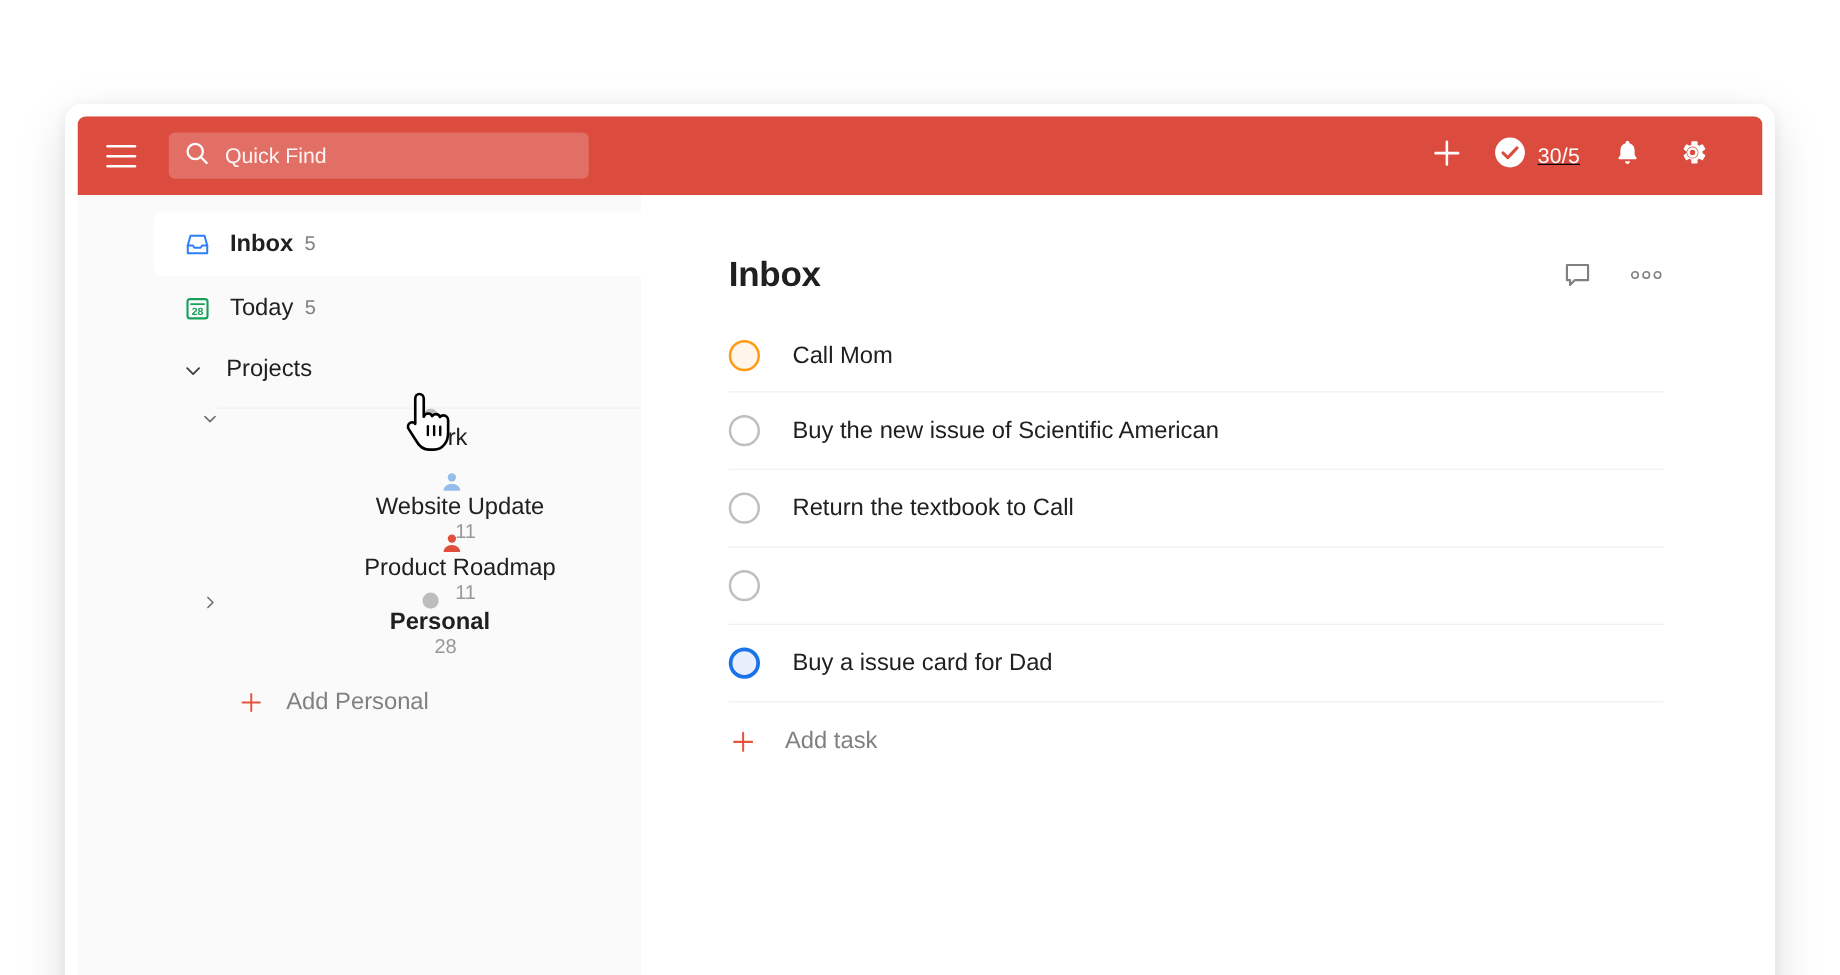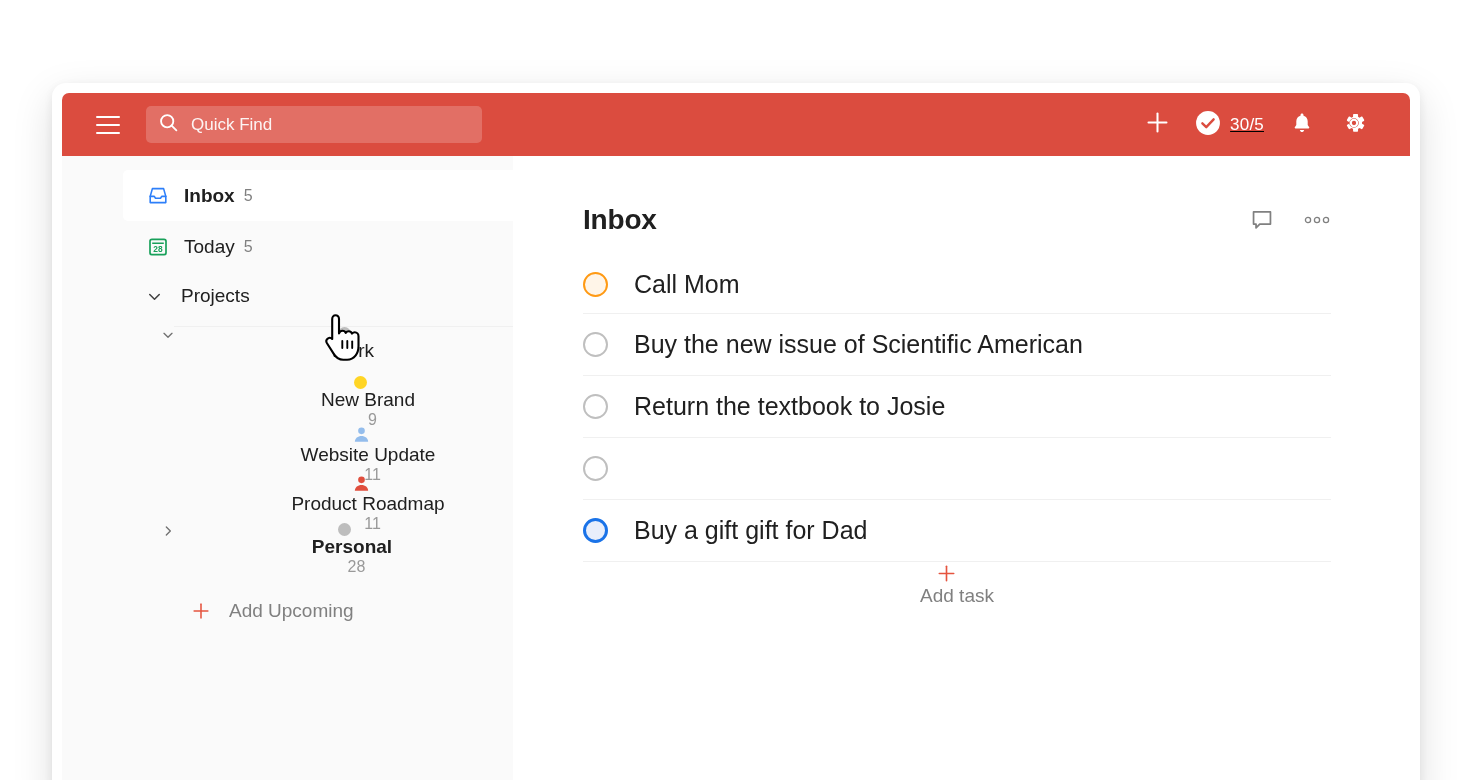--- a/index.html
+++ b/index.html
@@ -38,21 +38,21 @@
     background: #ffffff;
   }
 
   
   #topbar {
     position: relative;
     height: 63px;
     background: #db4c3f;
     display: flex;
     align-items: center;
-    padding: 0 18px 0 18px;
+    padding: 0 18px 0 7px;
     box-sizing: border-box;
   }
   #menu-button {
     width: 40px;
     height: 40px;
     display: flex;
     flex-direction: column;
     align-items: center;
     justify-content: center;
     gap: 6px;
@@ -296,30 +296,29 @@
     border-radius: 50%;
     border: 2px solid #bfbfbf;
     flex: none;
     margin-right: 26px;
     box-sizing: border-box;
     cursor: pointer;
   }
   .checkbox.orange { border-color: #ff9a14; background: #fff5e8; }
   .checkbox.blue { border-color: #1a73e8; background: #e8eefb; border-width: 3px; }
   .task-text {
-    font-size: 25px;
+    font-size: 19px;
     color: #202020;
   }
   #add-task-row {
     display: flex;
     align-items: center;
     height: 62px;
     cursor: pointer;
     width: 748px;
-    flex-direction: column;
   }
   #add-task-row .plus { margin-right: 22px; display:flex; }
   #add-task-label {
     font-size: 19px;
     color: #808080;
   }
 
   
   #cursor {
     position: absolute;
@@ -439,25 +438,20 @@
           <span class="twisty">
             <svg width="16" height="16" viewBox="0 0 24 24" fill="none" stroke="#707070" stroke-width="2" stroke-linecap="round" stroke-linejoin="round">
               <polyline points="6,9.5 12,15.5 18,9.5"></polyline>
             </svg>
           </span>
           <span class="proj-dot" style="background:#bdbdbd"></span>
           <span class="proj-label">Work</span>
           <span class="proj-count"></span>
         </div>
 
-        <div class="proj-row nested">
-          <span class="proj-dot" style="background:#ffd525"></span>
-          <span class="proj-label">New Brand</span>
-          <span class="proj-count">9</span>
-        </div>
 
         <div class="proj-row nested">
           <span class="proj-avatar">
             <svg width="19" height="19" viewBox="0 0 24 24" fill="#94bdec">
               <circle cx="12" cy="7.4" r="4.2"></circle>
               <path d="M3.6 21c0-4.3 3.8-7.2 8.4-7.2s8.4 2.9 8.4 7.2z"></path>
             </svg>
           </span>
           <span class="proj-label">Website Update</span>
           <span class="proj-count">11</span>
@@ -486,21 +480,21 @@
           <span class="proj-count">28</span>
         </div>
 
         <div id="add-project-row">
           <span class="plus">
             <svg width="22" height="22" viewBox="0 0 24 24" fill="none" stroke="#e5543f" stroke-width="1.7" stroke-linecap="round">
               <line x1="12" y1="4.5" x2="12" y2="19.5"></line>
               <line x1="4.5" y1="12" x2="19.5" y2="12"></line>
             </svg>
           </span>
-          <span id="add-project-label">Add Upcoming</span>
+          <span id="add-project-label">Add Personal</span>
         </div>
 
       </div>
 
       <div id="content">
 
         <div id="content-header">
           <span id="page-title">Inbox</span>
           <span id="content-actions">
             <span class="ca-btn">
@@ -525,30 +519,30 @@
             <span class="task-text">Call Mom</span>
           </div>
 
           <div class="task-row">
             <span class="checkbox"></span>
             <span class="task-text">Buy the new issue of Scientific American</span>
           </div>
 
           <div class="task-row">
             <span class="checkbox"></span>
-            <span class="task-text">Return the textbook to Josie</span>
+            <span class="task-text">Return the textbook to Call</span>
           </div>
 
           <div class="task-row">
             <span class="checkbox"></span>
           </div>
 
           <div class="task-row">
             <span class="checkbox blue"></span>
-            <span class="task-text">Buy a gift gift for Dad</span>
+            <span class="task-text">Buy a issue card for Dad</span>
           </div>
 
         </div>
 
         <div id="add-task-row">
           <span class="plus">
             <svg width="23" height="23" viewBox="0 0 24 24" fill="none" stroke="#e5543f" stroke-width="1.7" stroke-linecap="round">
               <line x1="12" y1="4.5" x2="12" y2="19.5"></line>
               <line x1="4.5" y1="12" x2="19.5" y2="12"></line>
             </svg>

